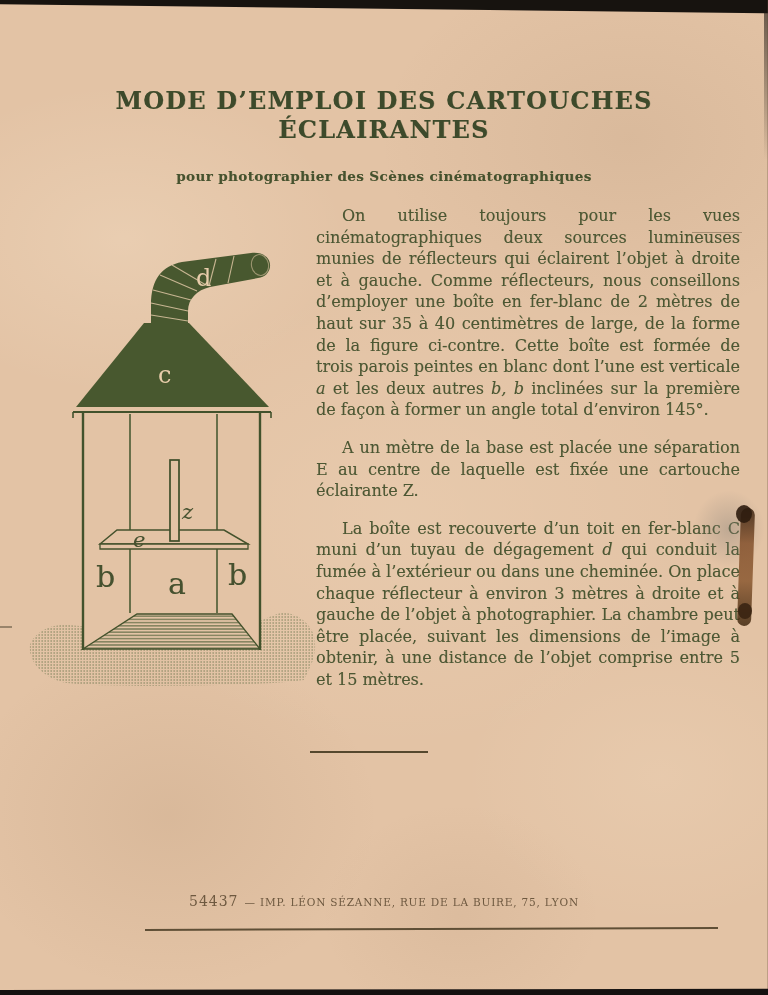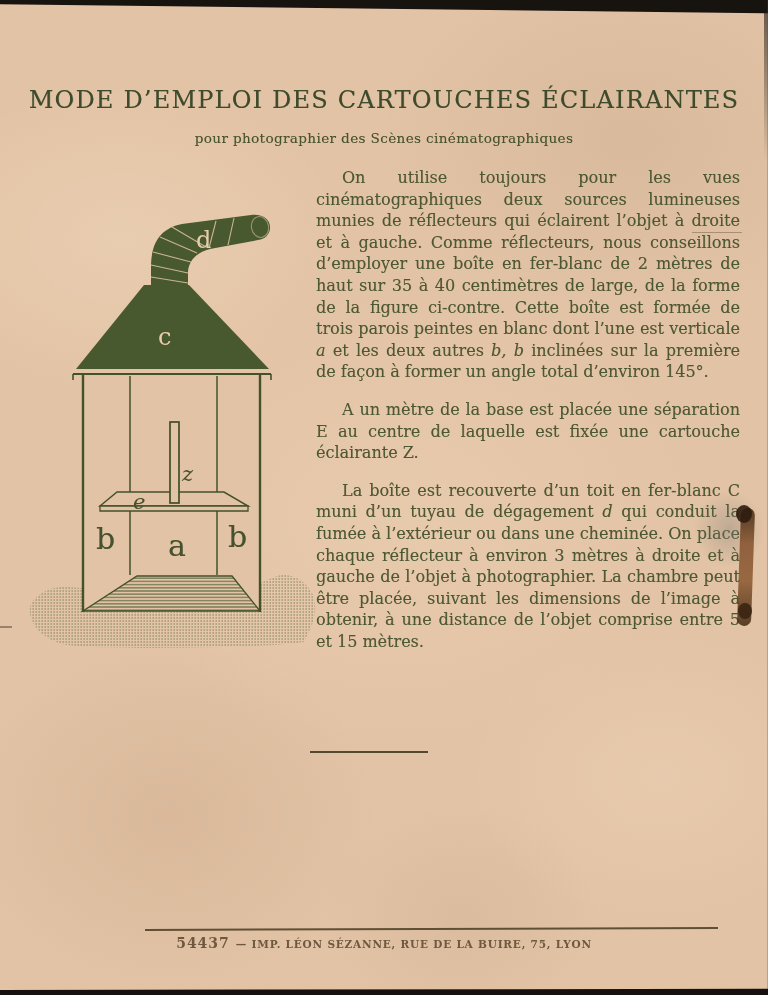--- a/index.html
+++ b/index.html
@@ -34,42 +34,42 @@
   .stain-knob-top { position:absolute; left:736px; top:505px; width:16px; height:18px;
     border-radius:50%; background:#2e1c0e; opacity:.9; }
   .stain-knob-bottom { position:absolute; left:738px; top:603px; width:14px; height:16px;
     border-radius:50%; background:#3a2412; opacity:.9; }
   .artifact-line { position:absolute; left:692px; top:232px; width:50px; height:1px;
     background:rgba(100,85,60,.45); }
   .edge-speck { position:absolute; left:0; top:626px; width:12px; height:2px;
     background:rgba(80,70,50,.5); }
 
   .title { margin:0; padding:86px 28px 0 28px; text-align:center;
-    font-size:24px; font-weight:normal; letter-spacing:1.2px; color:#3d4a2b;
+    font-size:24px; font-weight:bold; letter-spacing:1.2px; color:#3d4a2b;
     text-shadow:.4px .4px .5px rgba(61,74,43,.4); }
-  .subtitle { margin:16px 0 0 0; text-align:center;
-    font-size:13.5px; font-weight:normal; letter-spacing:.4px; color:#46522e;
+  .subtitle { margin:24px 0 0 0; text-align:center;
+    font-size:13.5px; font-weight:bold; letter-spacing:.4px; color:#46522e;
     text-shadow:.3px .3px .4px rgba(70,82,46,.35); }
 
   .content { margin:21px 28px 0 45px; font-size:16px; line-height:21.6px;
     text-align:justify; color:#4c5733; hyphens:none;
     text-shadow:.35px .35px .45px rgba(76,87,51,.33); }
   .content p { margin:0; text-indent:26px; }
   .content p + p { margin-top:16px; }
   .it { font-style:italic; }
 
   .figure { float:left; width:290px; height:440px; margin:48px 6px 0 -25px; }
   .figure svg { display:block; overflow:visible; }
 
   .divider-mid { position:absolute; left:310px; top:751px; width:118px; height:2px;
     background:#55482e; }
   .footer-rule { position:absolute; left:145px; top:928px; width:573px; height:2px;
     background:#5f4f36; transform:rotate(-0.2deg); }
-  .footer-text { position:absolute; left:0; top:933px; width:768px; text-align:center;
-    color:#6e5940; white-space:nowrap;font-weight:bold; }
+  .footer-text { position:absolute; left:0; top:891px; width:768px; text-align:center;
+    color:#6e5940; white-space:nowrap; }
   .footer-num { font-size:14px; letter-spacing:1px; }
   .footer-imprint { font-size:10.5px; letter-spacing:.8px; margin-left:6px; }
 </style>
 </head>
 <body>
 
 <div class="page">
 
   <div class="top-band"></div>
   <div class="right-edge-shade"></div>

